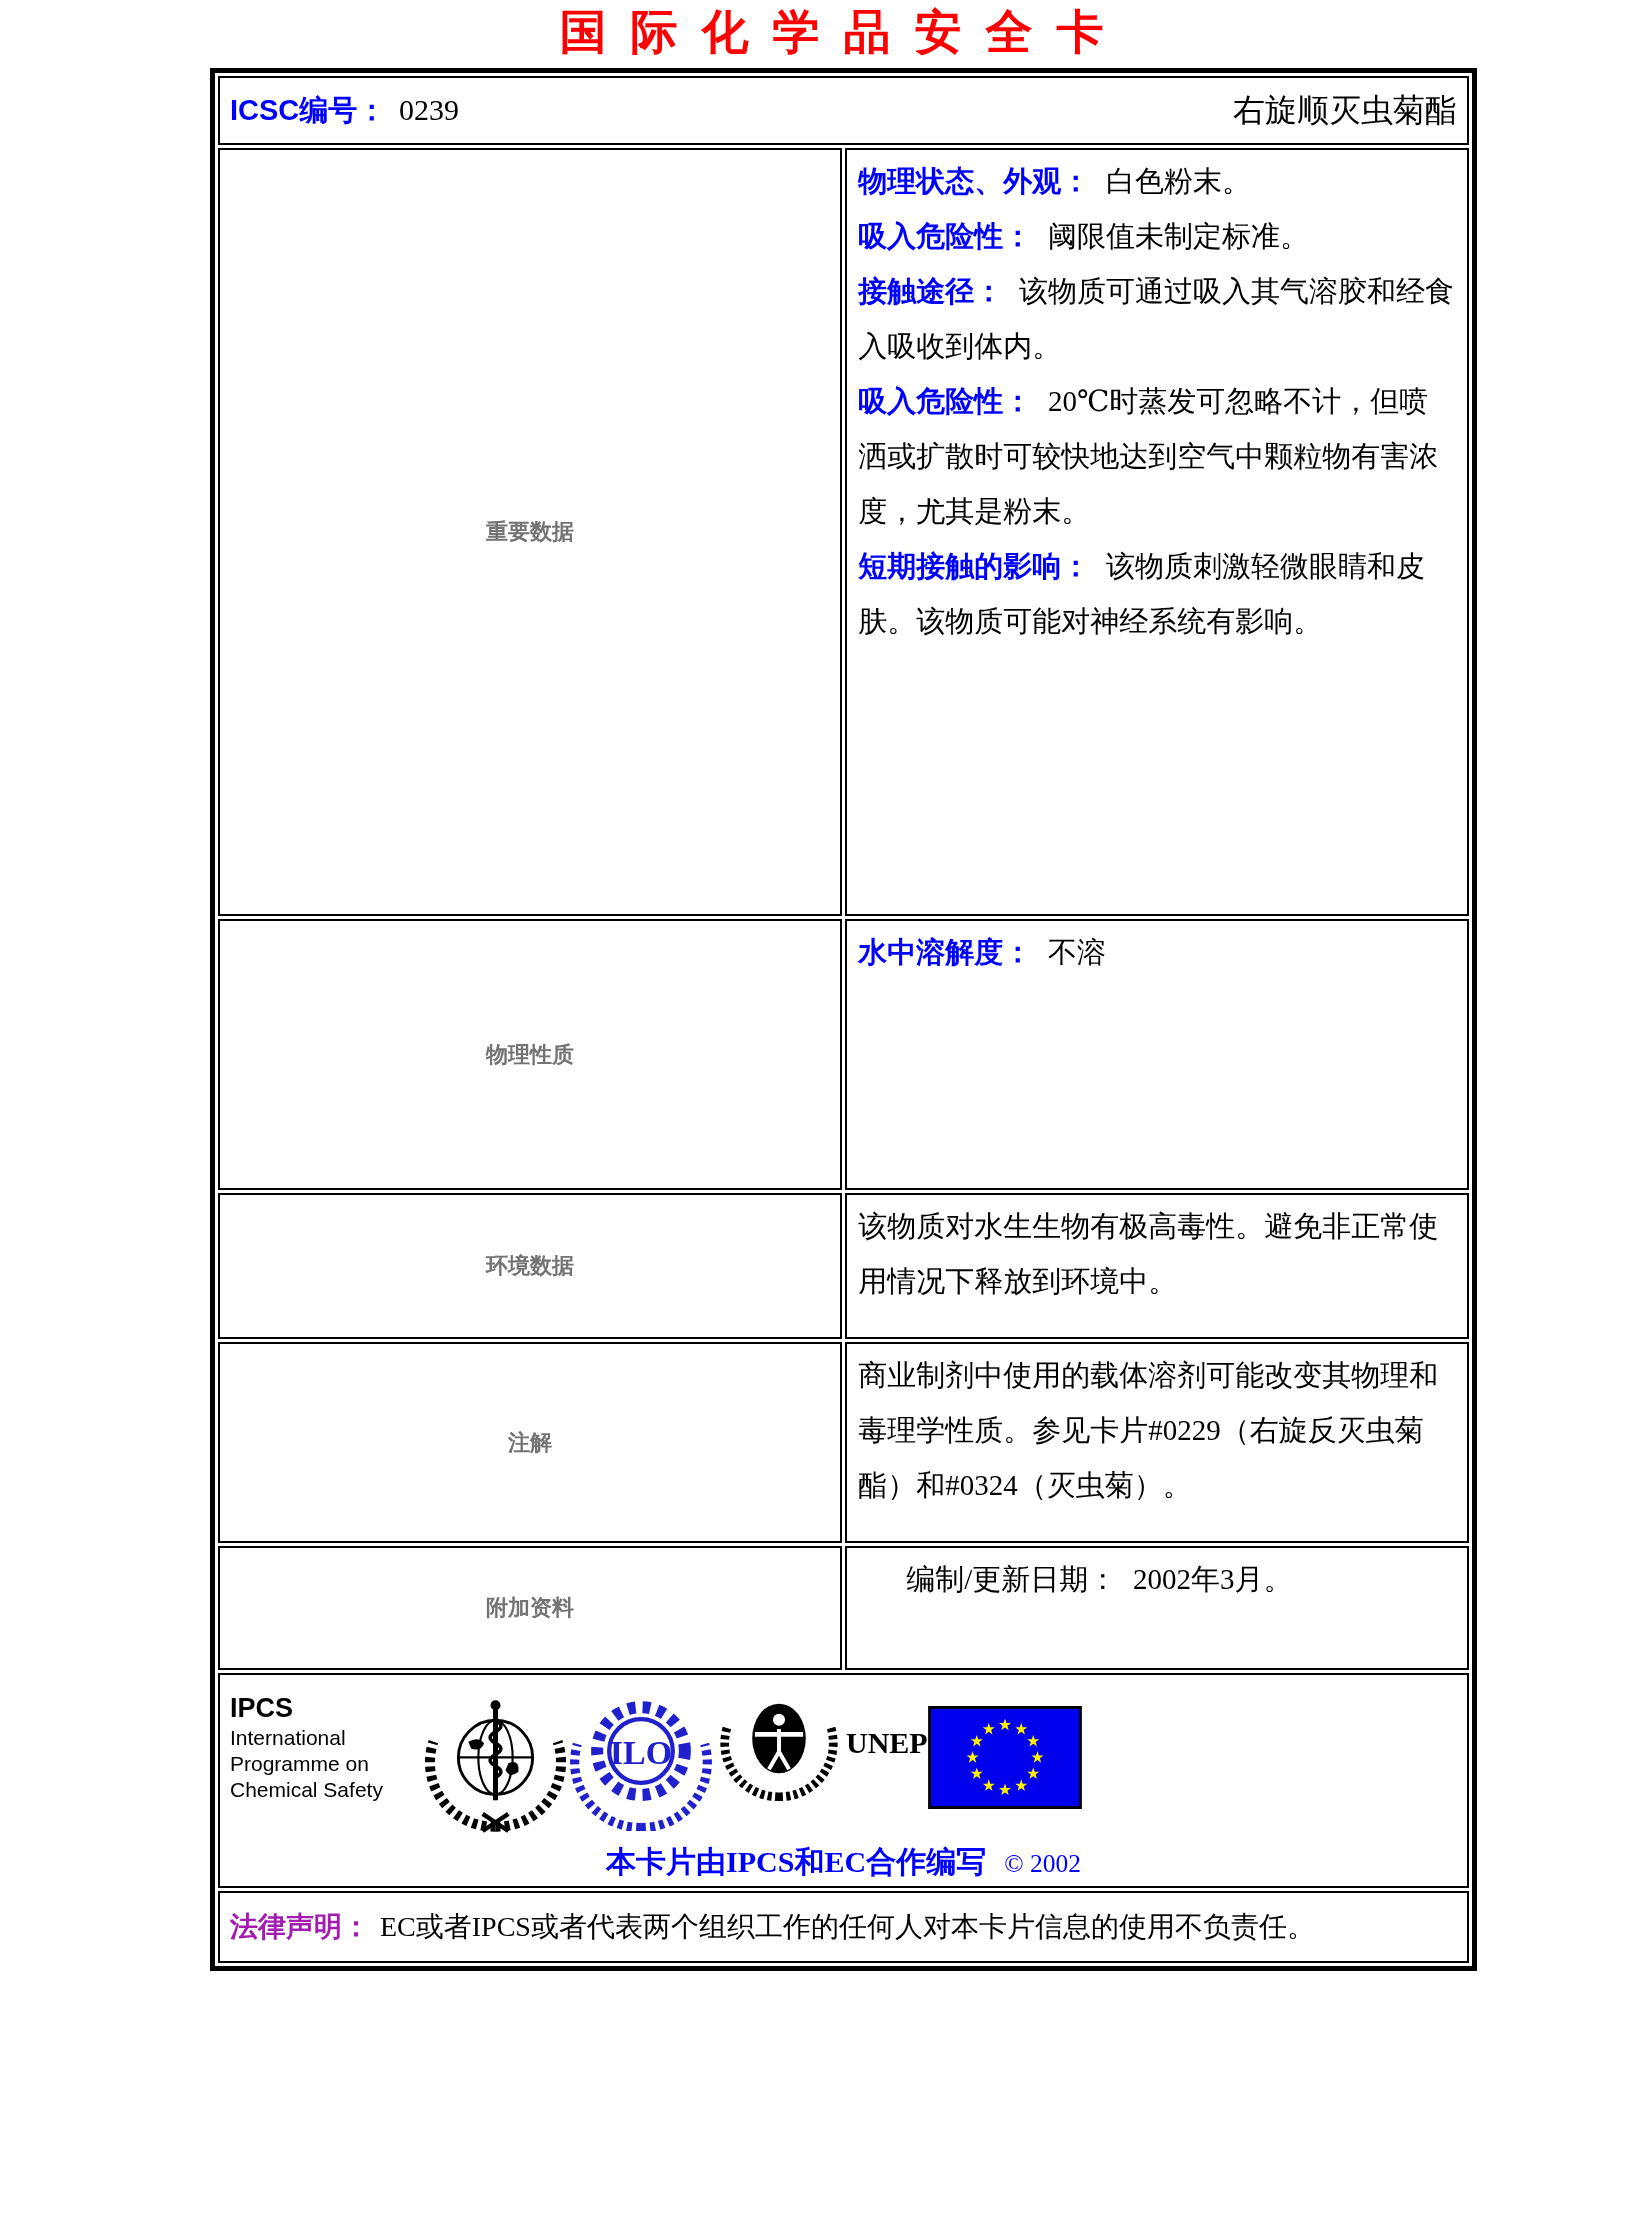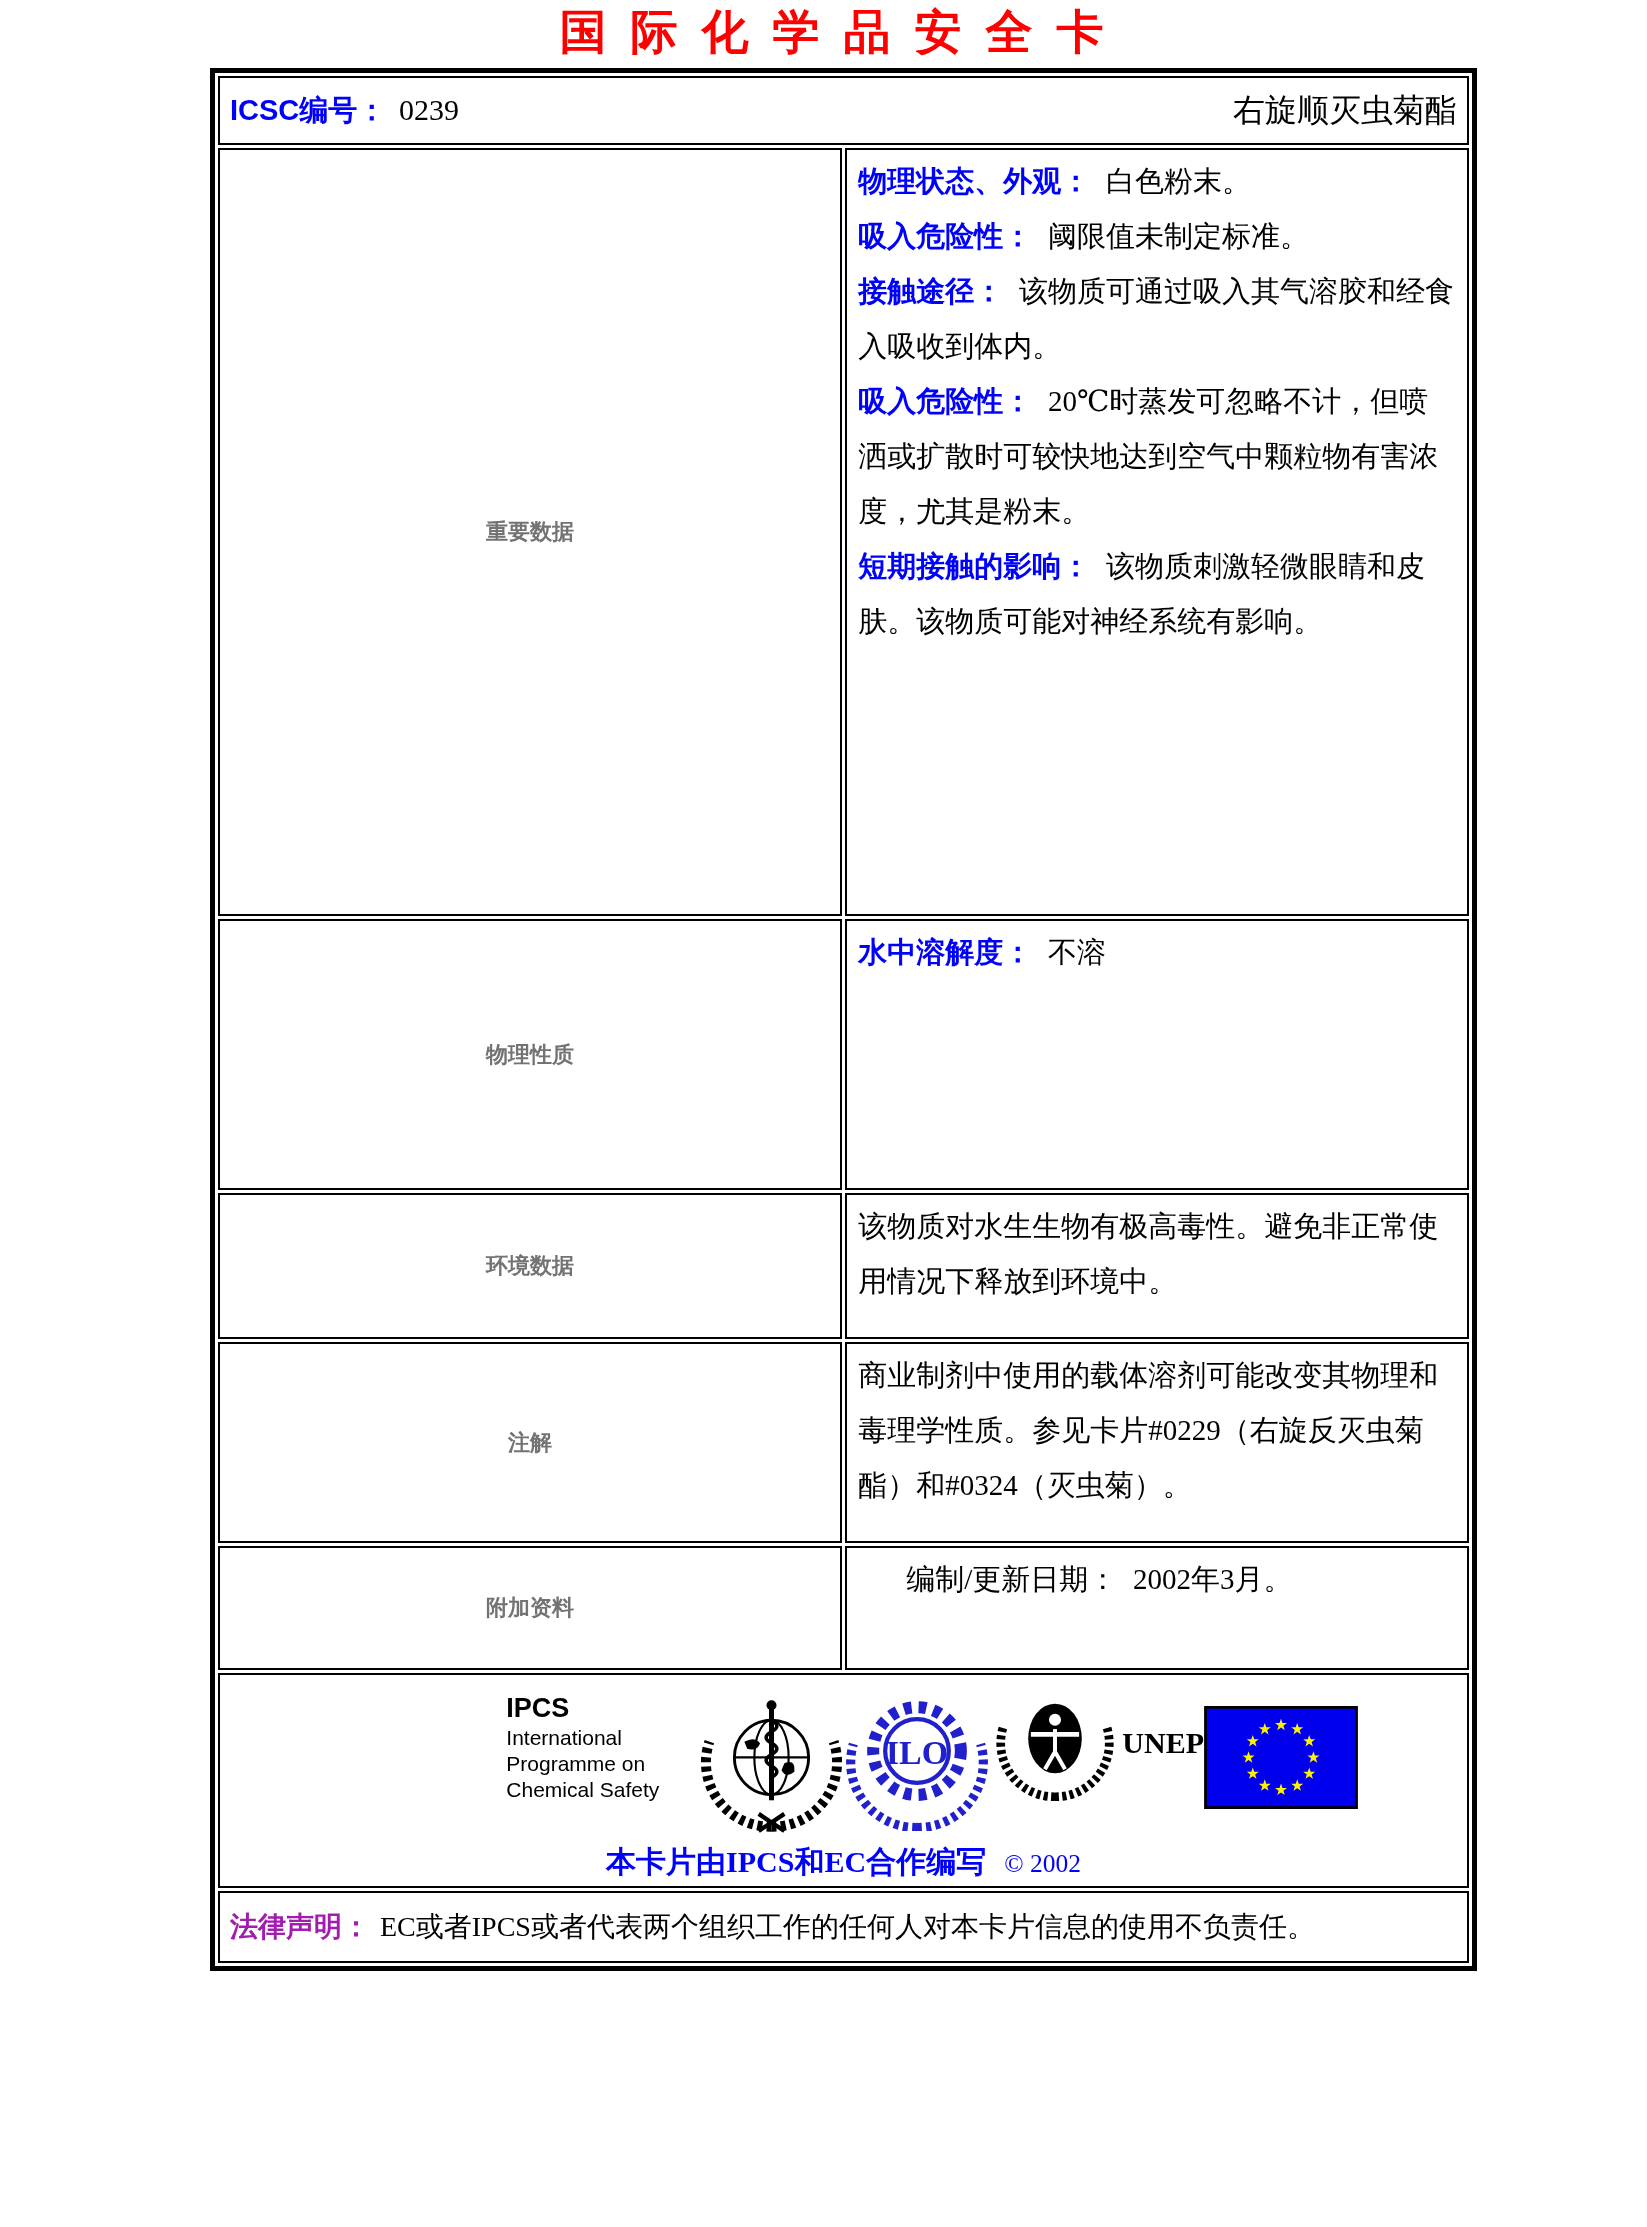--- a/index.html
+++ b/index.html
@@ -20,21 +20,21 @@
   .chem-name{font-size:32px;color:#000;font-family:"Liberation Serif","DejaVu Serif",serif;}
   td.label-cell{width:165px;vertical-align:middle;text-align:center;
         font-family:"Liberation Sans","DejaVu Sans",sans-serif;font-weight:bold;
         color:#737373;font-size:22px;padding:0;}
   td.content-cell{padding:4.2px 11.3px;font-size:29px;line-height:55px;}
   .item{margin:0;}
   .item .body-text{color:#000;}
   .black-label{font-weight:normal;color:#000;font-family:"Liberation Serif","DejaVu Serif",serif;margin-left:48px;}
   .gap{display:inline-block;width:15.6px;}
   td.logos-cell{height:198px;vertical-align:top;padding:7px 10px 2.8px 10px;}
-  .logos-row{display:flex;align-items:flex-start;justify-content:flex-end;padding-top:4.2px;}
+  .logos-row{display:flex;align-items:flex-start;justify-content:flex-start;padding-top:4.2px;}
   .ipcs-block{font-family:"Liberation Sans","DejaVu Sans",sans-serif;width:191px;padding-top:5.7px;}
   .ipcs-acronym{font-weight:bold;font-size:27px;line-height:33px;}
   .ipcs-line{font-size:21px;line-height:26px;}
   .logo-box{display:flex;align-items:center;justify-content:center;}
   .unep-block{display:flex;align-items:center;}
   .unep-text{font-family:"Liberation Serif","DejaVu Serif",serif;font-weight:bold;font-size:30px;
         line-height:31px;margin-top:-4.2px;}
   .eu-flag-wrap{padding-top:20px;padding-right:99px;}
   .credit-line{text-align:center;margin-top:5.7px;color:#0000ff;
         font-family:"Liberation Serif","DejaVu Serif",serif;}

